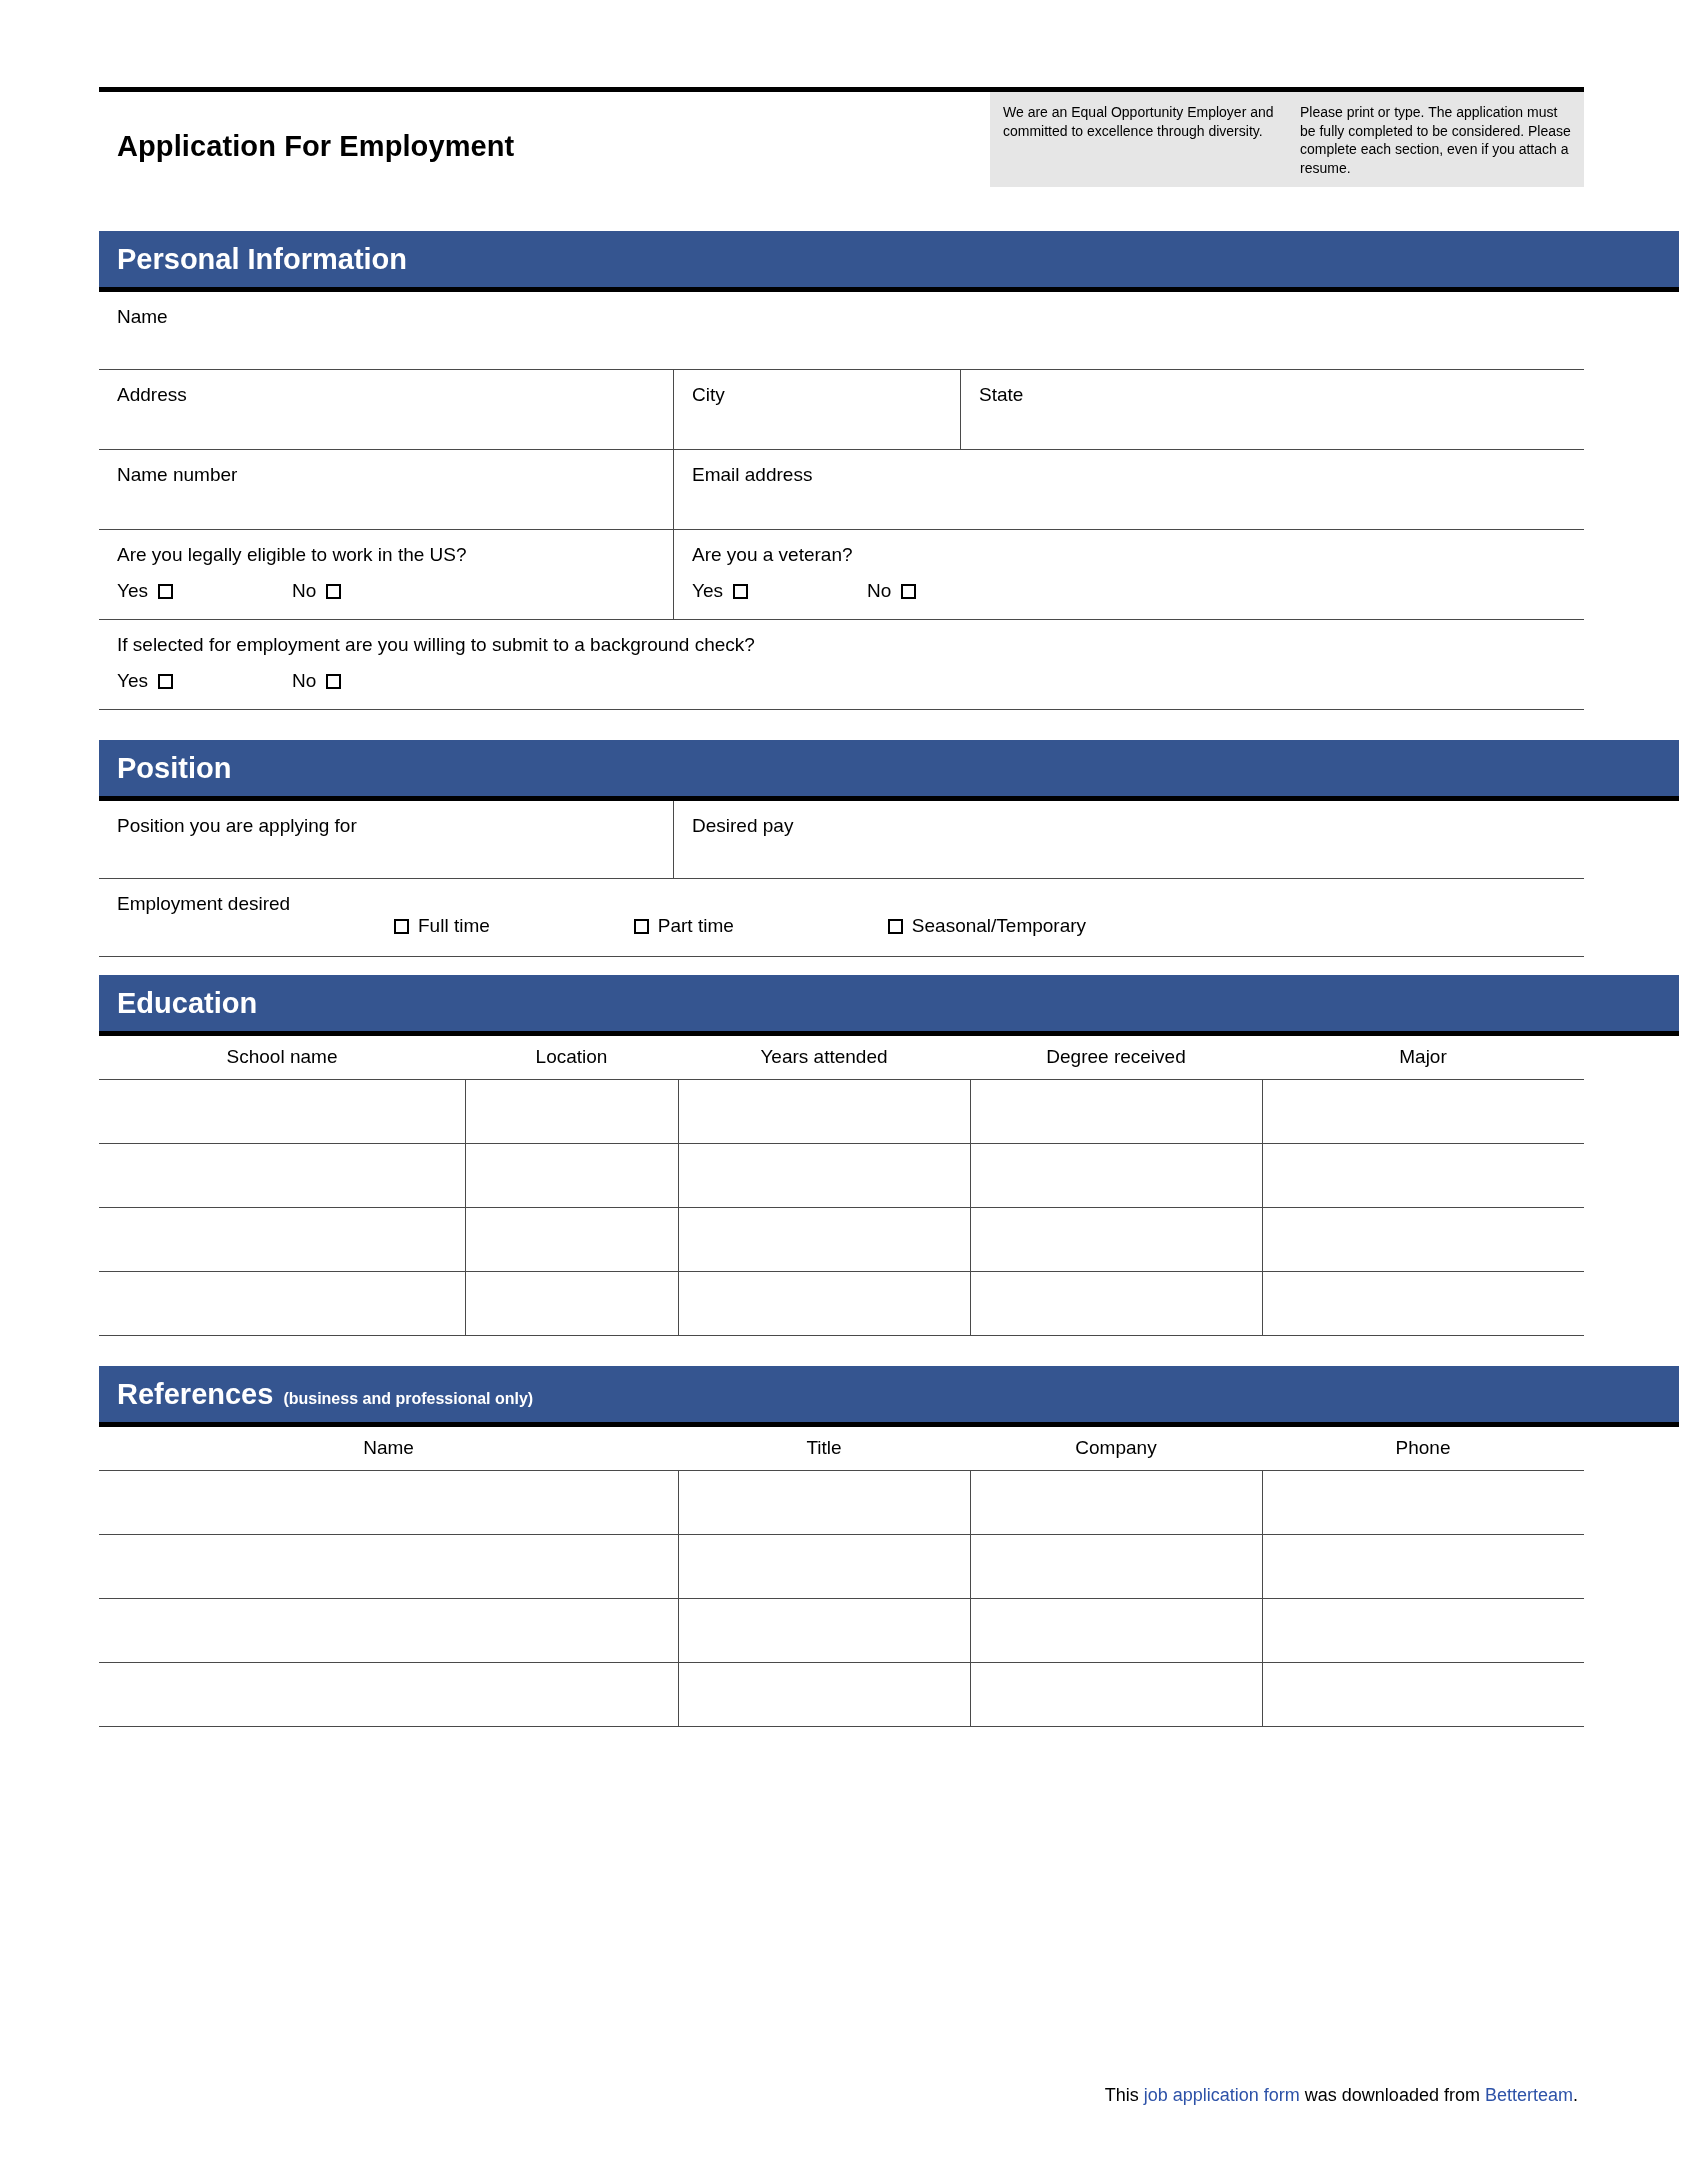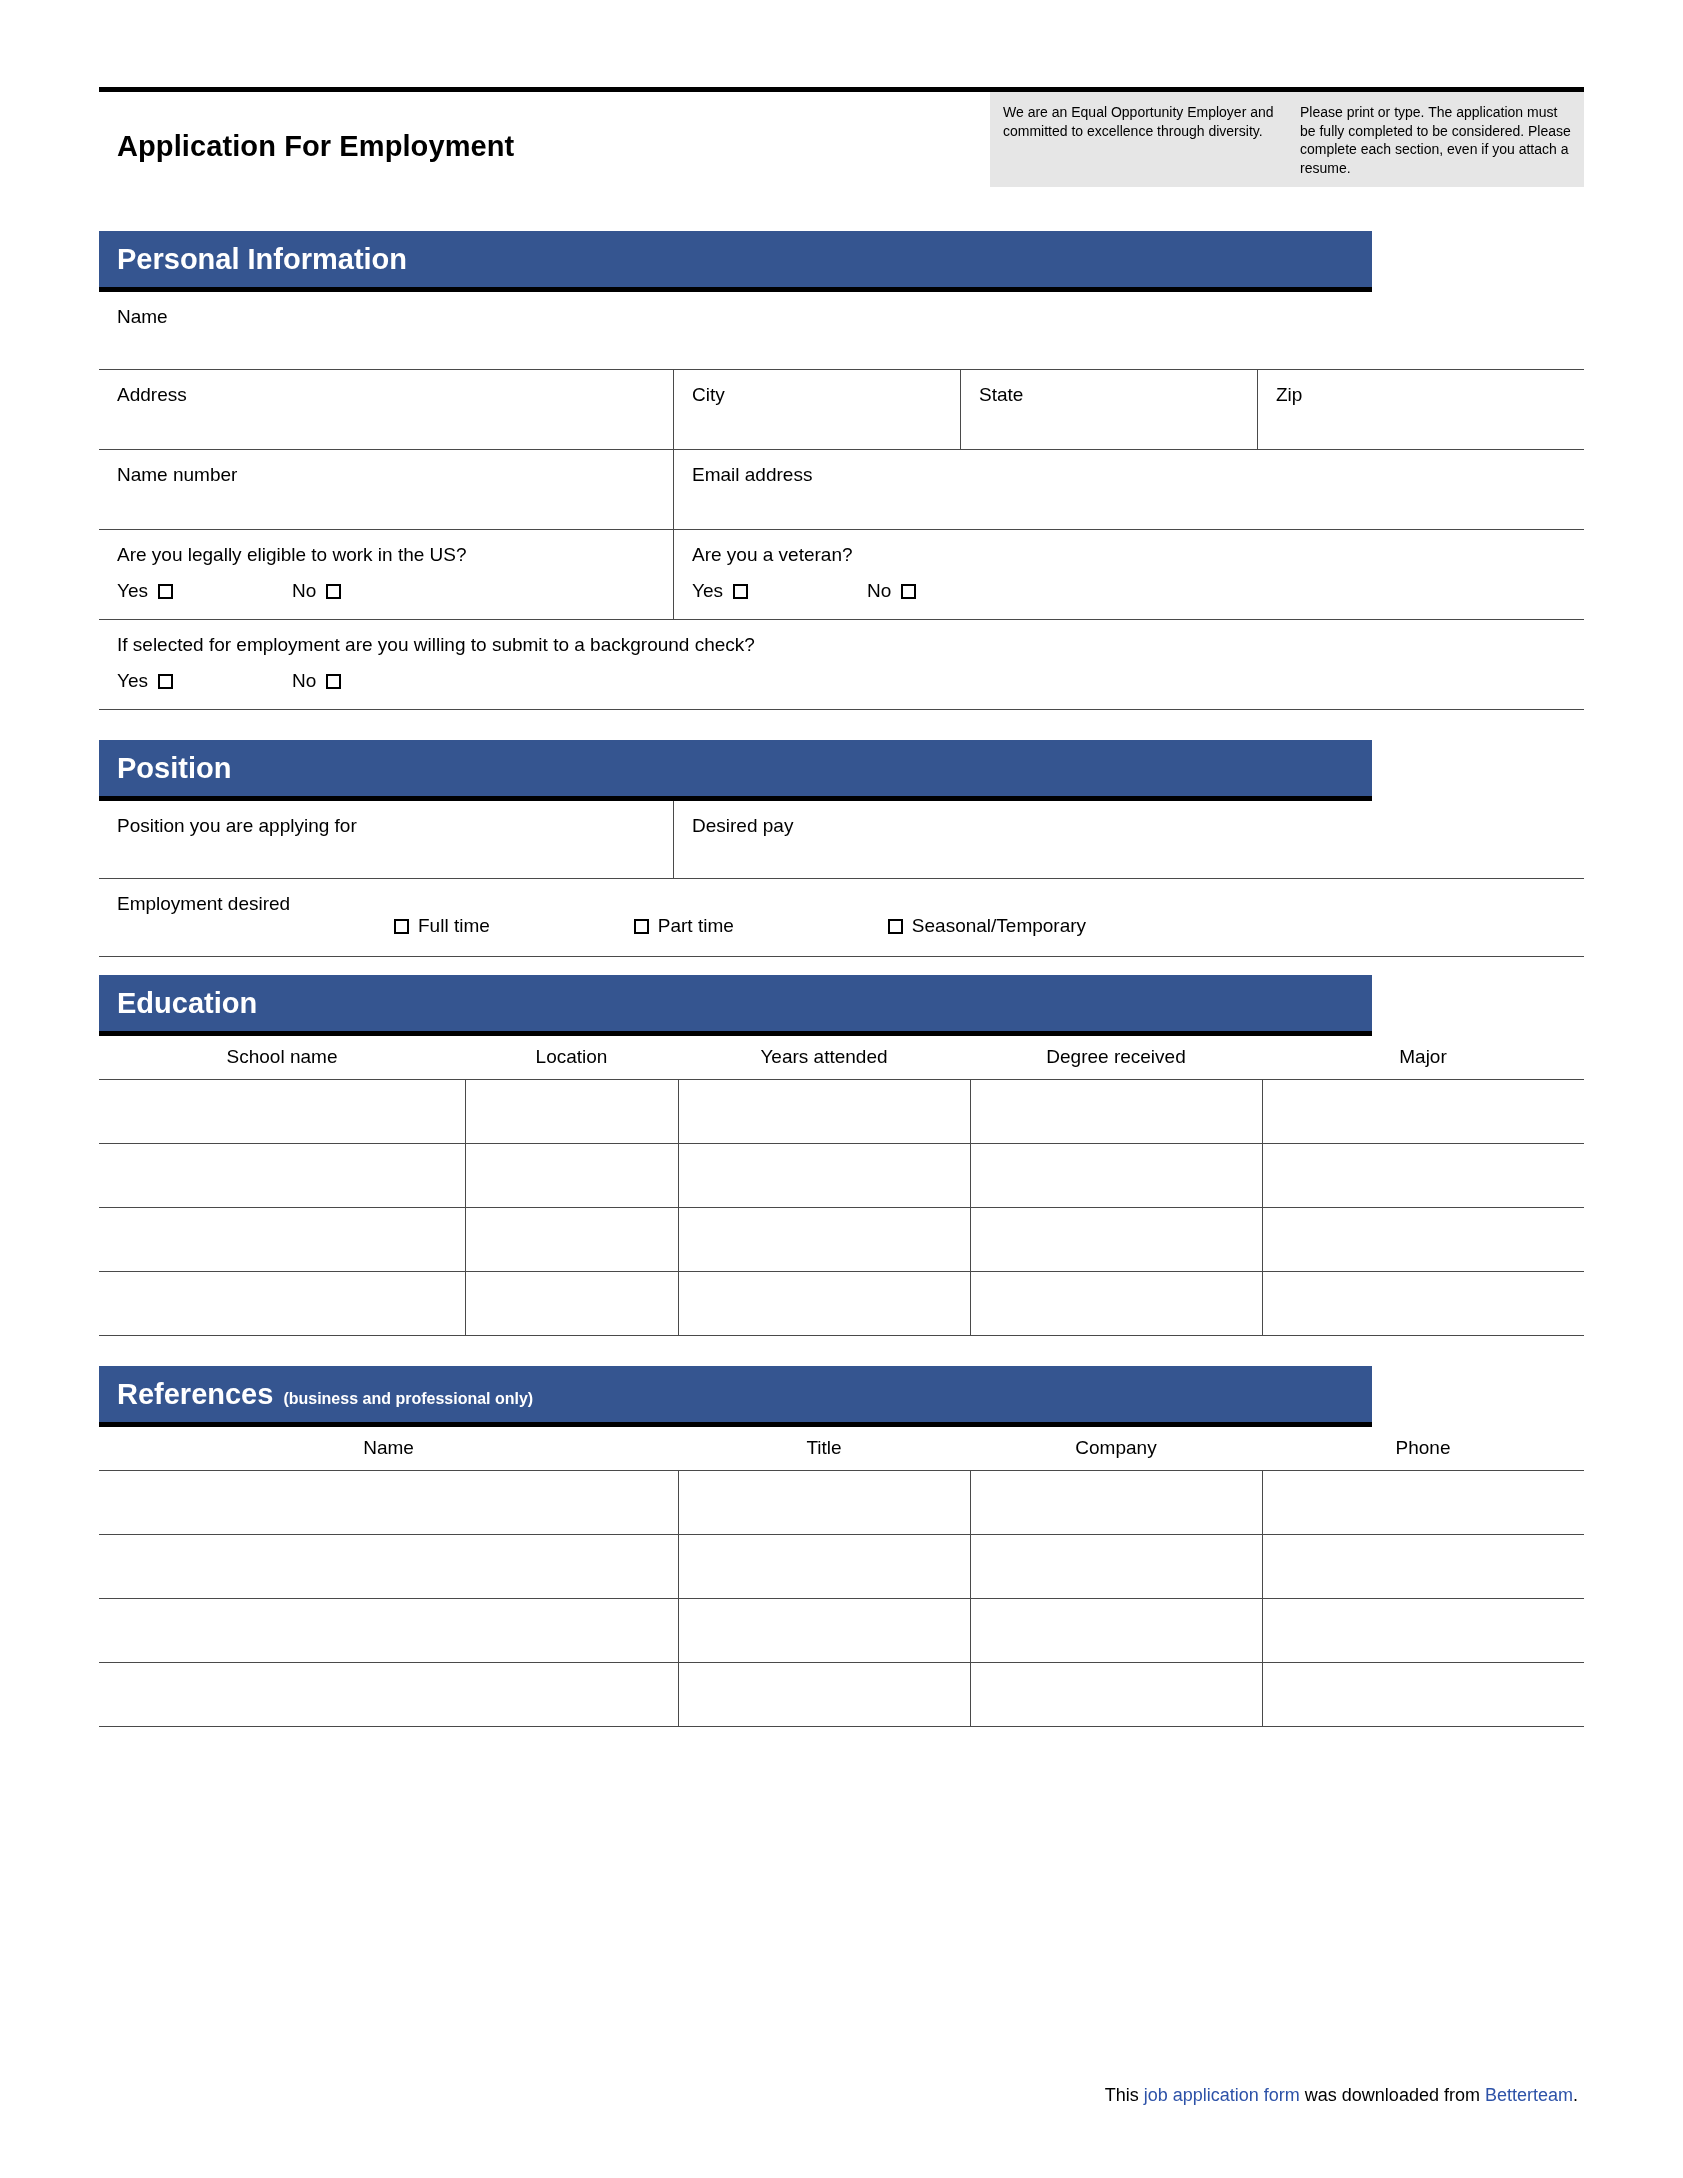--- a/index.html
+++ b/index.html
@@ -61,21 +61,21 @@
     line-height: 1.33;
   }
   .header-note.second {
     flex: 0 0 297px;
   }
 
   
   .section-bar {
     background: #355590;
     color: #ffffff;
-    width: 1273px;
+    width: 1580px;
     box-sizing: border-box;
     padding: 12px 0 11px 18px;
     border-bottom: 5px solid #000000;
     display: flex;
     align-items: baseline;
   }
   .section-bar .title {
     font-size: 29px;
     font-weight: bold;
   }
@@ -227,23 +227,20 @@
     <div class="row addr-row">
       <div class="cell" style="flex:0 0 574px;">
         <span class="label">Address</span>
       </div>
       <div class="cell vline" style="flex:0 0 287px;">
         <span class="label">City</span>
       </div>
       <div class="cell vline" style="flex:0 0 297px;">
         <span class="label">State</span>
       </div>
-      <div class="cell vline" style="flex:0 0 327px;">
-        <span class="label">Zip</span>
-      </div>
     </div>
 
     <div class="row phone-row">
       <div class="cell" style="flex:0 0 574px;">
         <span class="label">Name number</span>
       </div>
       <div class="cell vline" style="flex:0 0 911px;">
         <span class="label">Email address</span>
       </div>
     </div>

